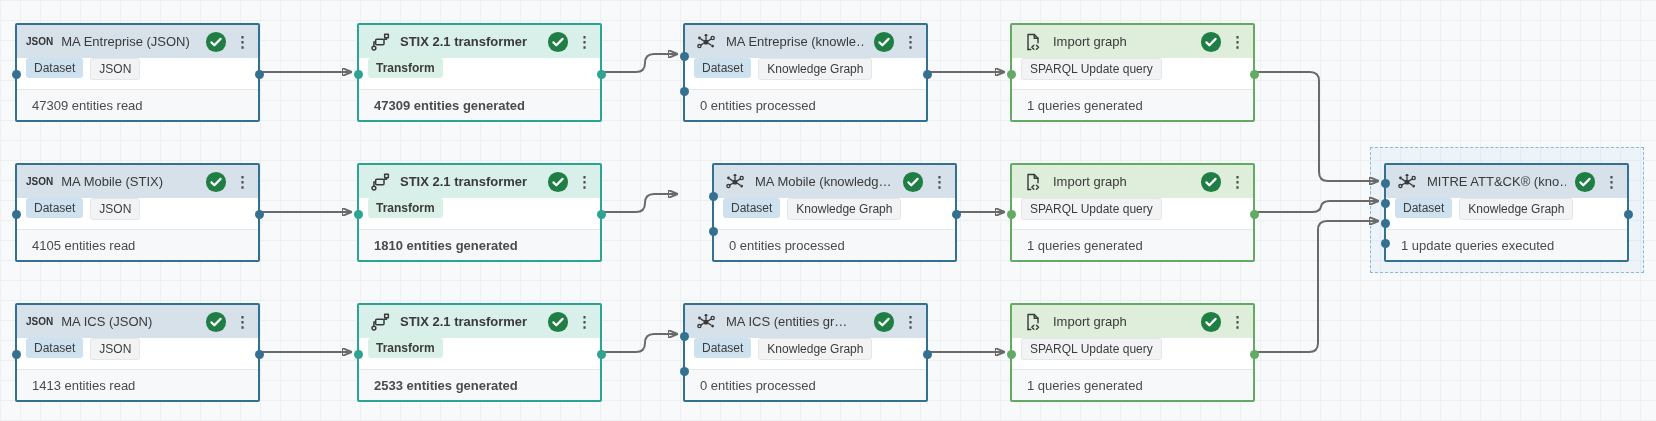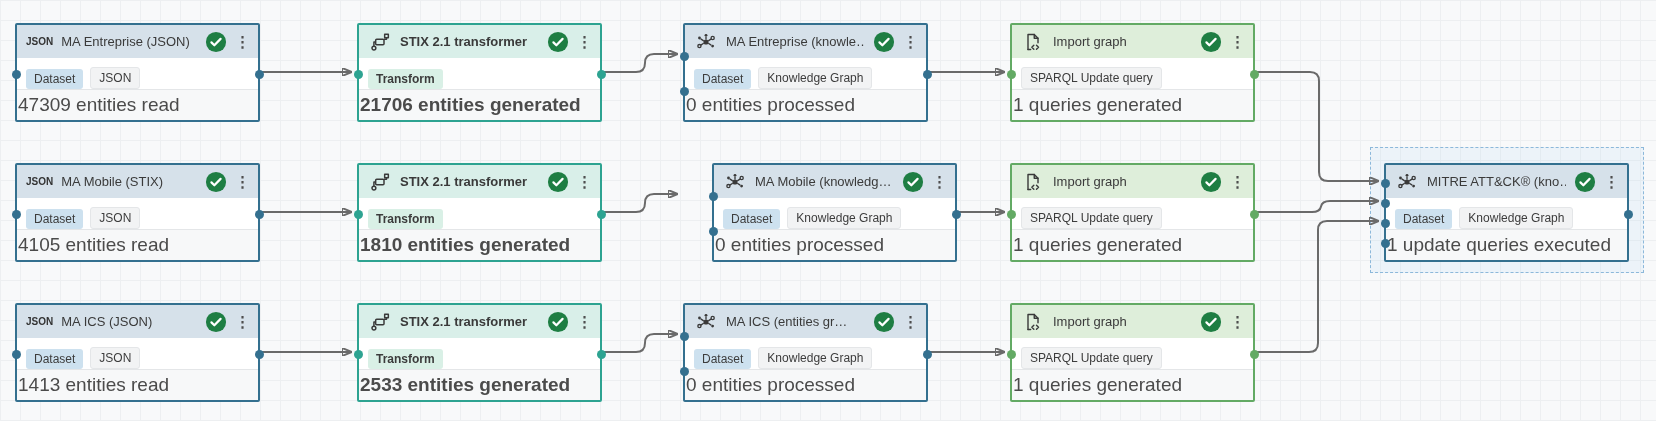--- a/index.html
+++ b/index.html
@@ -31,26 +31,26 @@
   .n-green .hdr { background:var(--green_header,#deeeda); }
   .nicon { flex:0 0 auto; width:24px; display:flex; align-items:center; justify-content:center; color:#383838; }
   .nicon svg { width:20px; height:20px; }
   .json-glyph { font-weight:700; font-size:10px; letter-spacing:0; color:#333; width:auto; }
   .ttl { flex:1 1 auto; font-size:13px; color:#3a3a3a; white-space:nowrap; overflow:hidden; max-width:145px; }
   .chk { flex:0 0 auto; margin-left:auto; width:22px; height:22px; }
   .chk svg { width:22px; height:22px; display:block; }
   .kebab { flex:0 0 auto; width:14px; text-align:center; color:#4d4d4d; font-size:15px; font-weight:700;
            letter-spacing:0; cursor:pointer; line-height:1; }
   .kebab::before { content:"\22EE"; }
-  .tags { flex:1 1 auto; display:flex; align-items:flex-end; gap:7px; padding:0 9px; background:#fff; }
+  .tags { flex:1 1 auto; display:flex; align-items:flex-start; gap:7px; padding:0 9px; background:#fff; }
   .chip { font-size:12px; color:#3c3c3c; padding:3px 8px; border-radius:3px; white-space:nowrap; }
   .chip-blue { background:var(--chip_blue,#cde1ef); }
   .chip-gray { background:var(--chip_gray,#f2f3f4); border:1px solid var(--divider,#e4e6e8); }
   .chip-mint { background:var(--chip_mint,#d9f0e6); }
-  .status { flex:0 0 31px; display:flex; align-items:center; padding:0 1px; font-size:19px;
+  .status { flex:0 0 31px; display:flex; align-items:center; padding:0 15px; font-size:13px;
             color:var(--muted,#4b4b4b); background:var(--status_bg,#f7f8f9);
             border-top:1px solid var(--divider,#e4e6e8); white-space:nowrap; }
   .port { position:absolute; width:9px; height:9px; border-radius:50%; z-index:4; }
   .port.pl { left:-5.5px; } .port.pr { right:-5.5px; }
   .n-blue  .port { background:var(--blue_border,#34708f); }
   .n-teal  .port { background:var(--teal_border,#2da391); }
   .n-green .port { background:var(--green_border,#63aa64); }
 </style>
 </head>
 <body>
@@ -146,21 +146,21 @@
       <span class="chk">
           <svg>
             <use href="#i-check"></use>
           </svg>
         </span>
       <span class="kebab"></span>
     </div>
     <div class="tags">
       <span class="chip chip-mint">Transform</span>
     </div>
-    <div class="status">21706 entities generated</div>
+    <div class="status">47309 entities generated</div>
     <span class="port pl" style="top:44.5px"></span>
     <span class="port pr" style="top:44.5px"></span>
   </div>
 
   <div class="node n-blue" style="left:683px;top:23px">
     <div class="hdr">
       <span class="nicon">
           <svg>
             <use href="#i-kg"></use>
           </svg>

